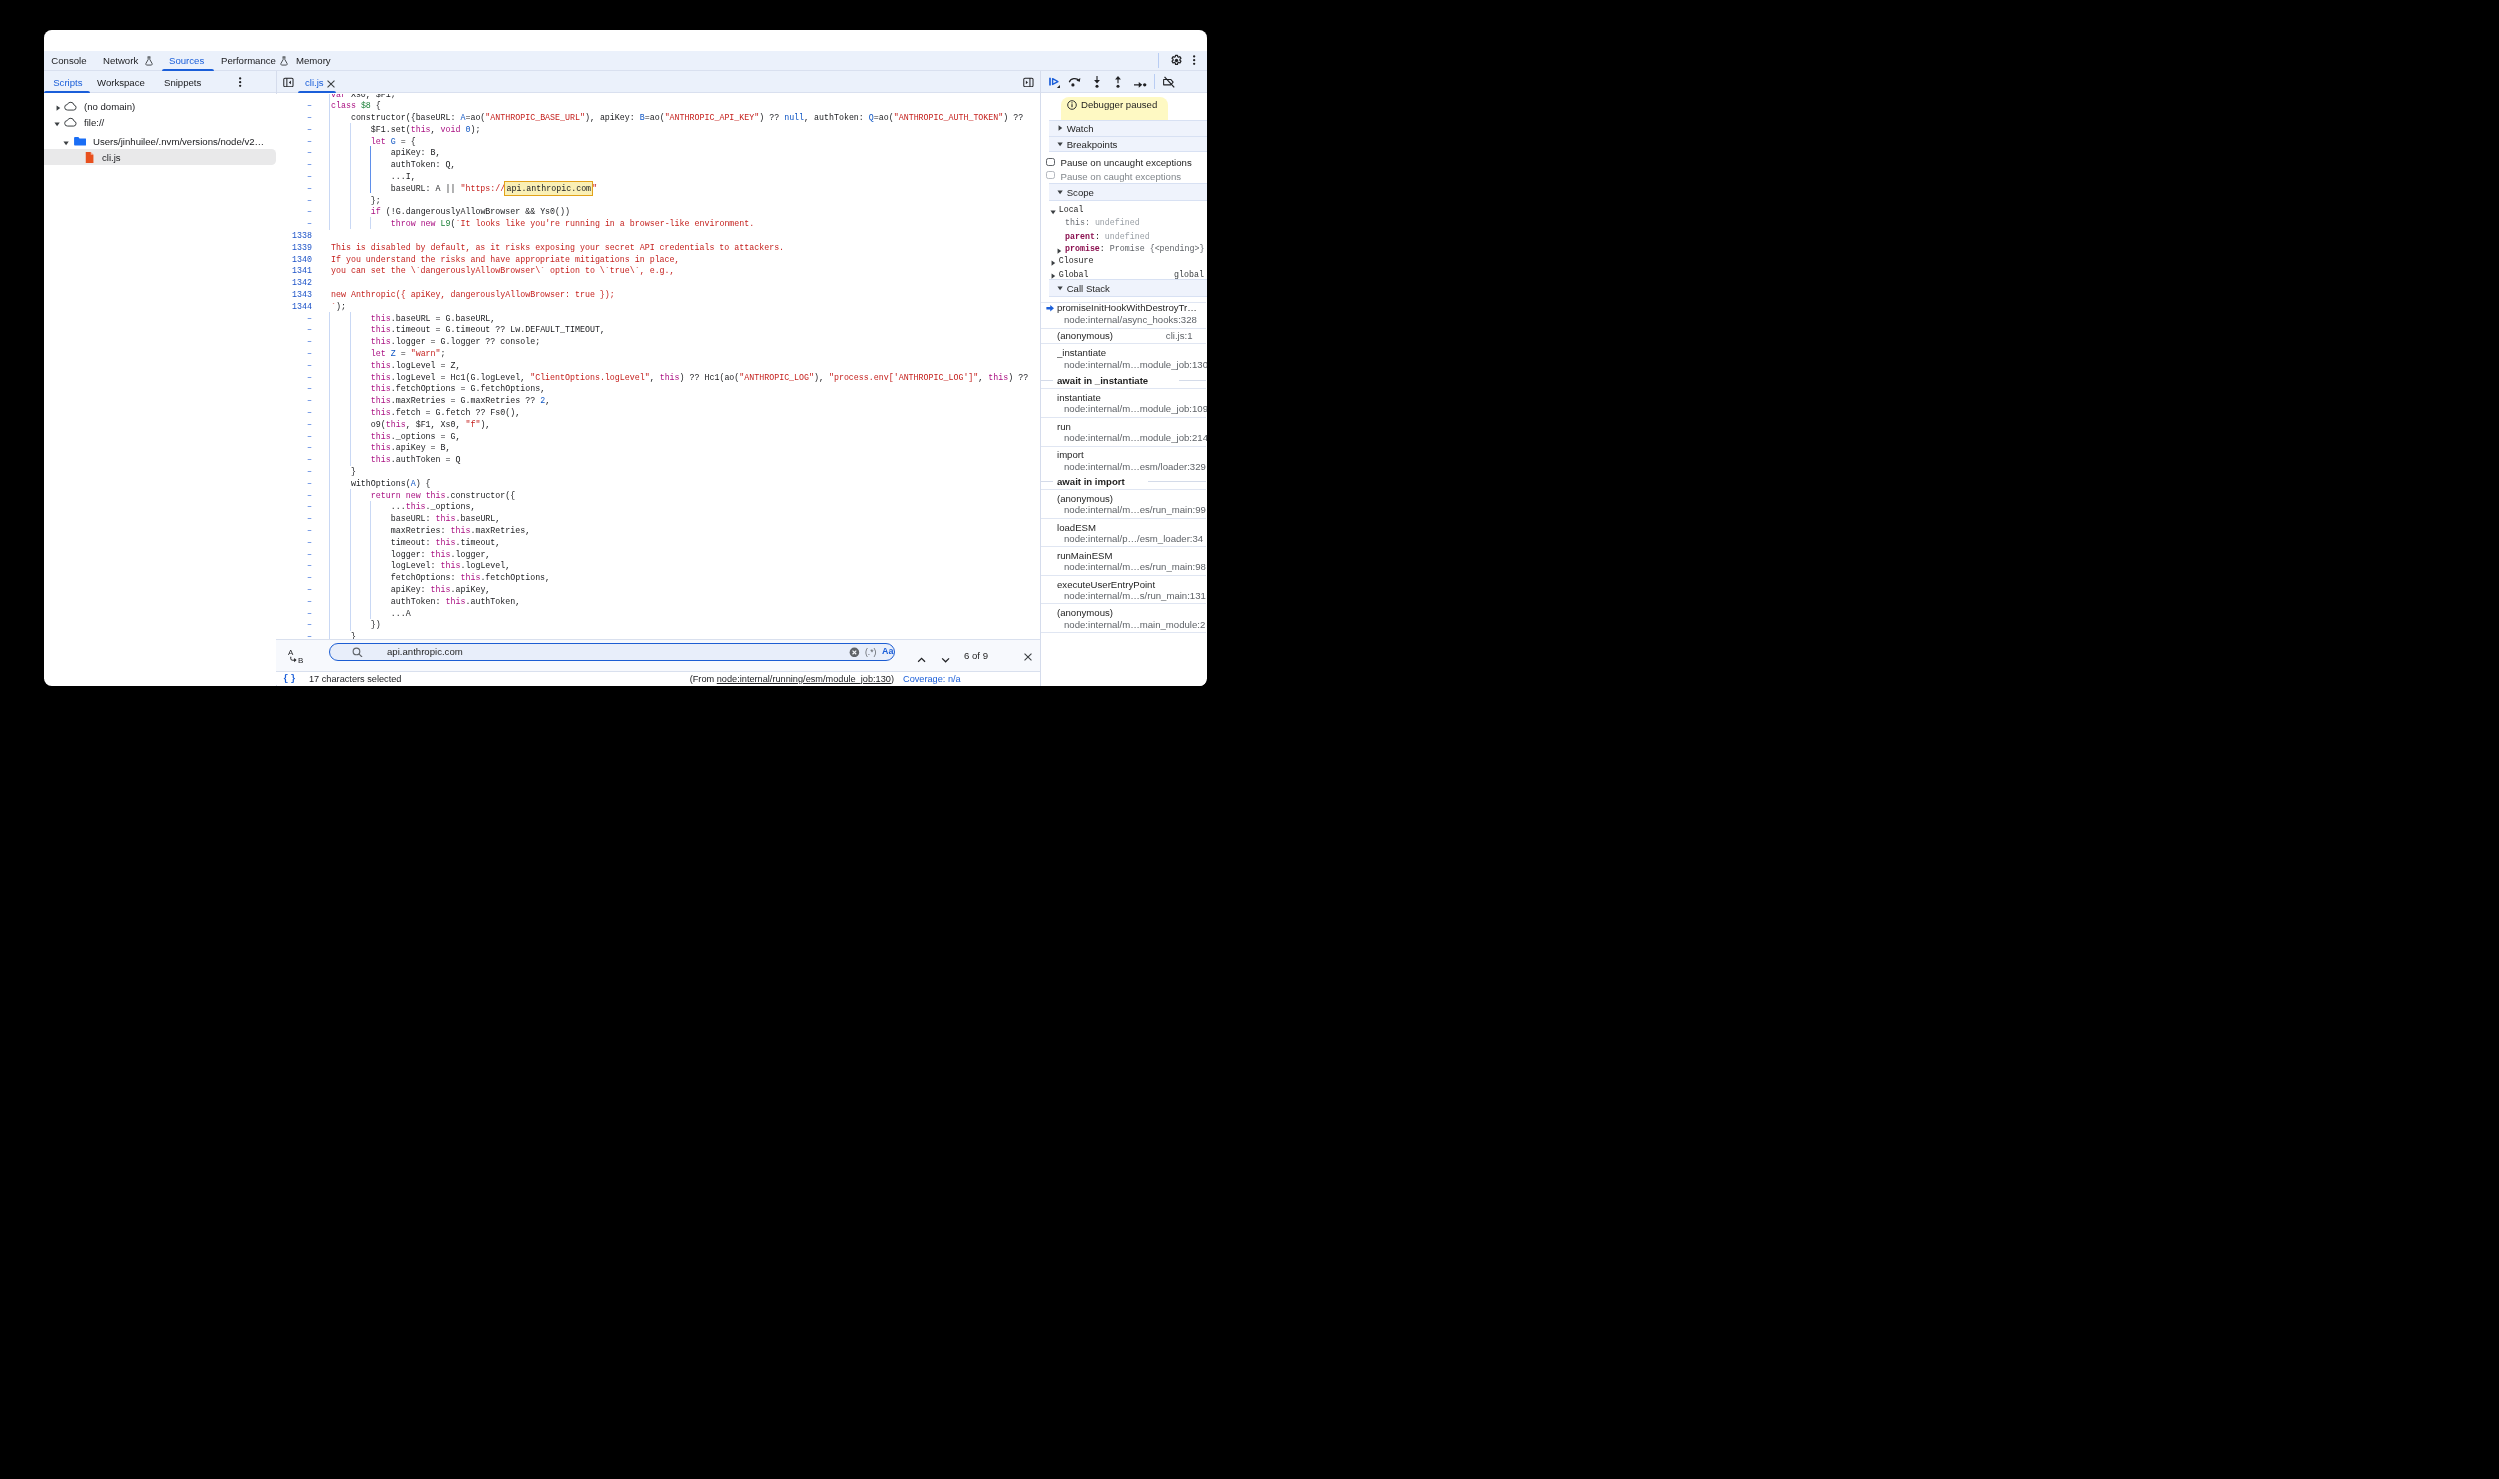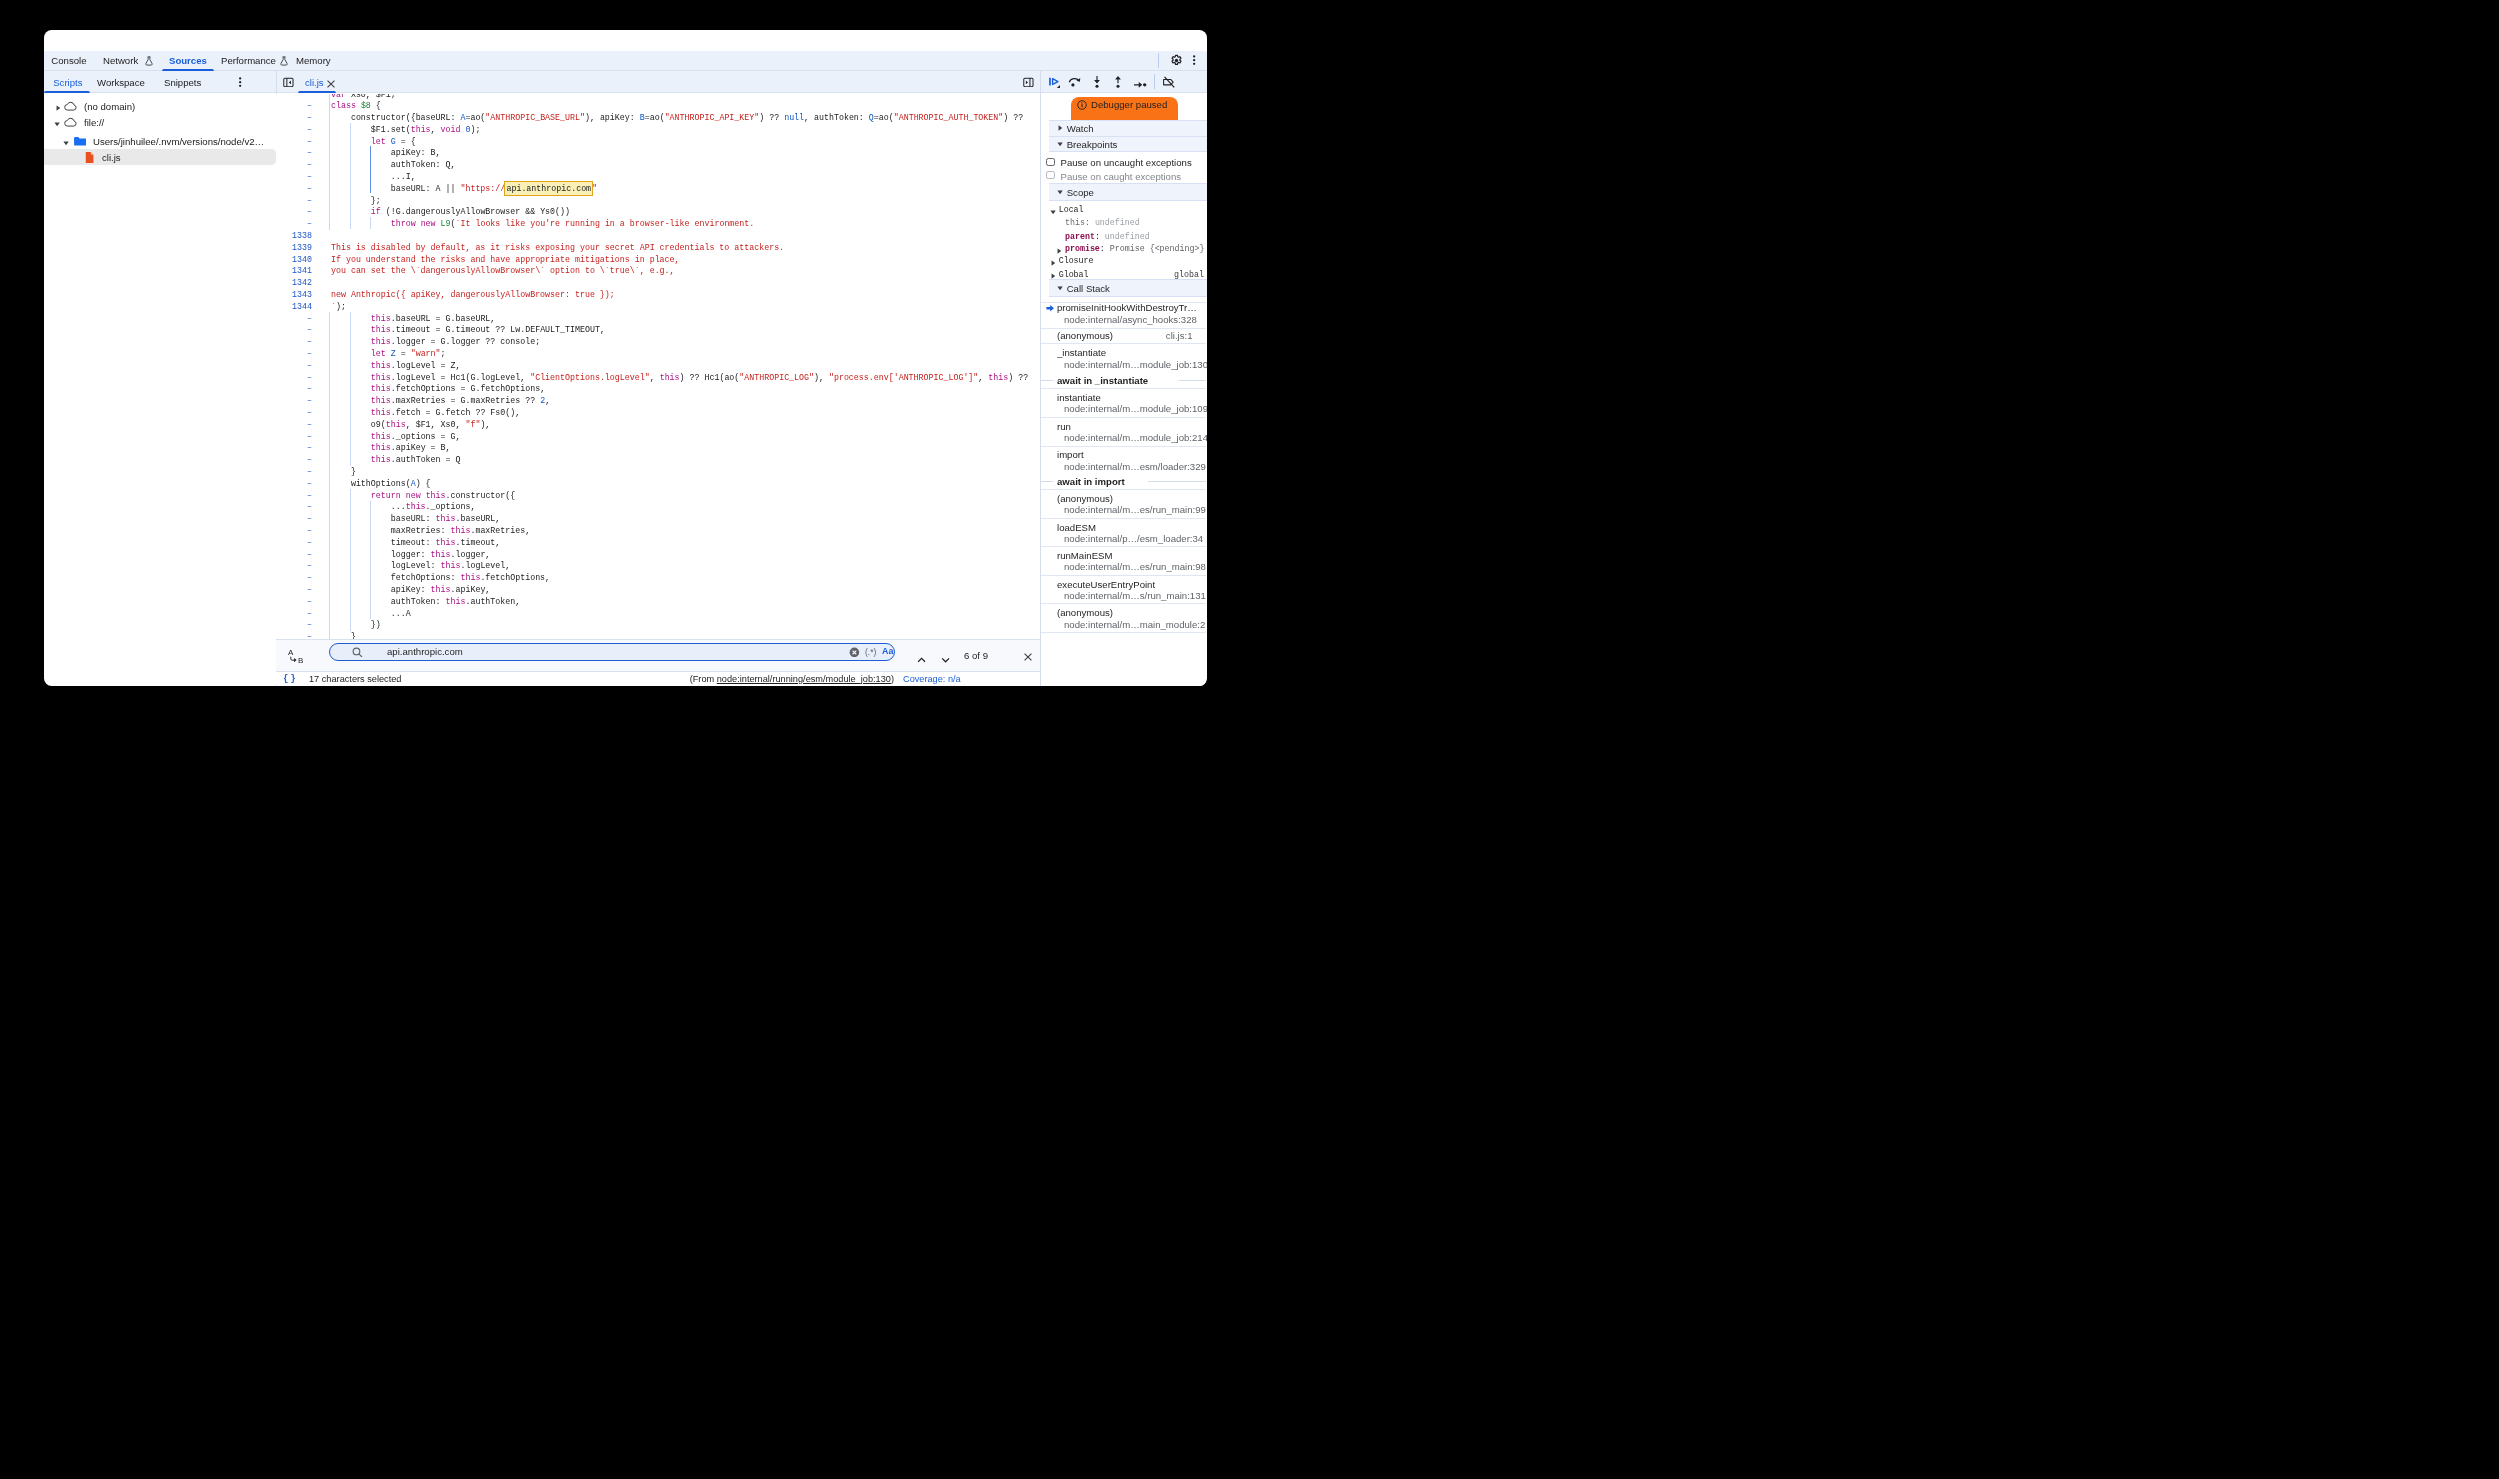--- a/index.html
+++ b/index.html
@@ -3,21 +3,21 @@
 * { margin:0; padding:0; box-sizing:border-box; }
 html,body { width:1250px; height:740px; background:#000; font-family:"Liberation Sans",sans-serif; }
 #win { position:absolute; left:44px; top:29.5px; width:1163px; height:656px; background:#fff; border-radius:7.7px; overflow:hidden; }
 .abs { position:absolute; }
 #titlebar { position:absolute; left:0; top:0; width:100%; height:21px; background:#f2edf0; border-bottom:0.8px solid #dcd3d7; }
 .tl { position:absolute; top:5.8px; width:9.5px; height:9.5px; border-radius:50%; }
 #title { position:absolute; top:5px; left:0; width:100%; text-align:center; font-size:10px; font-weight:bold; color:#262626; }
 #row1 { position:absolute; left:0; top:21px; width:100%; height:20px; background:#ebf1fb; border-bottom:0.8px solid #d9e0ef; }
 #row2 { position:absolute; left:0; top:41px; width:100%; height:22.5px; background:#ebf1fb; border-bottom:0.8px solid #d9e0ef; }
 .t1 { position:absolute; top:4.2px; font-size:9.6px; color:#202124; }
-.t1 b { font-weight:bold; color:#1a5ed9;text-align:right; }
+.t1 b { font-weight:normal; color:#1a5ed9;text-align:right; }
 .t2 { position:absolute; top:6.5px; font-size:9.6px; color:#202124; }
 #vd1 { position:absolute; left:232px; top:41px; bottom:0; width:0.8px; background:#d5dcec; }
 #vd2 { position:absolute; left:996px; top:41px; bottom:0; width:0.8px; background:#d5dcec; }
 .trow { position:absolute; font-size:9.6px; color:#202124; white-space:nowrap; }
 #sel { position:absolute; left:0; top:119px; width:232px; height:16.5px; background:#e9e9ea; border-radius:0 4.6px 4.6px 0; }
 #edclip { position:absolute; left:232px; top:64px; width:764px; height:545px; overflow:hidden; background:#fff; }
 #gut { position:absolute; left:0; top:-5px; width:36px; text-align:right; font:8.3px/11.8px "Liberation Mono",monospace; white-space:pre; }
 #code { position:absolute; left:55px; top:-5px; font:8.3px/11.8px "Liberation Mono",monospace; color:#202124; white-space:pre; }
 #code i { font-style:normal; }
 #code i.k { color:#aa1082; }
@@ -294,21 +294,21 @@
           <path d="M2 2l9 9M11 2l-9 9"></path>
         </svg></span>
   </div>
   <div id="status">
     <span class="abs" style="left:7px;top:1.9px"><span style="font:bold 9.2px 'Liberation Mono',monospace;color:#1a5ed9">{ }</span></span>
     <span class="abs" style="left:33px;top:2.3px">17 characters selected</span>
     <span class="abs" style="right:146px;top:2.3px;white-space:nowrap">(From <span style="text-decoration:underline">node:internal/running/esm/module_job:130</span>)</span>
     <span class="abs" style="left:627px;top:2.3px;color:#1a5ed9">Coverage: n/a</span>
   </div>
   <div id="side">
-    <div class="abs" style="left:30px;top:3.5px;width:107px;height:32px;background:#f97316;border-radius:8px">
+    <div class="abs" style="left:20px;top:3.5px;width:107px;height:32px;background:#fef9c3;border-radius:8px">
       <span class="abs" style="left:6.2px;top:3.1px"><svg width="10" height="10" viewBox="0 0 13 13">
             <circle cx="6.5" cy="6.5" r="5.6" fill="none" stroke="#202124" stroke-width="1.2"></circle>
             <rect x="5.8" y="5.4" width="1.4" height="4" fill="#202124"></rect>
             <rect x="5.8" y="3" width="1.4" height="1.5" fill="#202124"></rect>
           </svg></span>
       <span class="abs" style="left:20px;top:2.3px;font-size:9.6px">Debugger paused</span>
     </div>
     <div class="shead" style="top:26px;height:17px">
         <svg width="6.2" height="6.2" viewBox="0 0 8 8">
           <path d="M2 0.6 6.8 4 2 7.4z" fill="#3c4043"></path>

